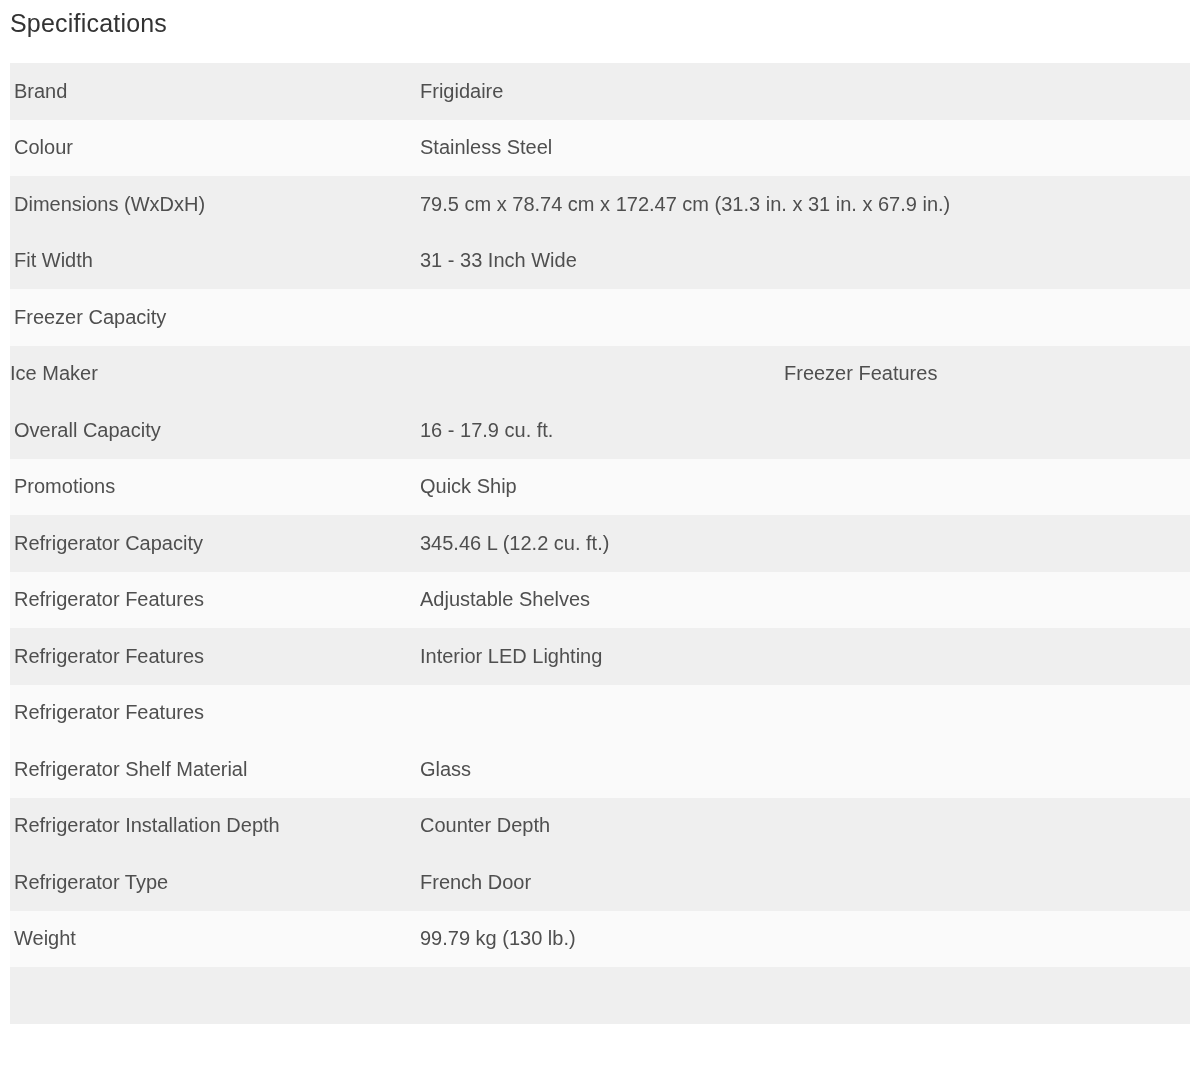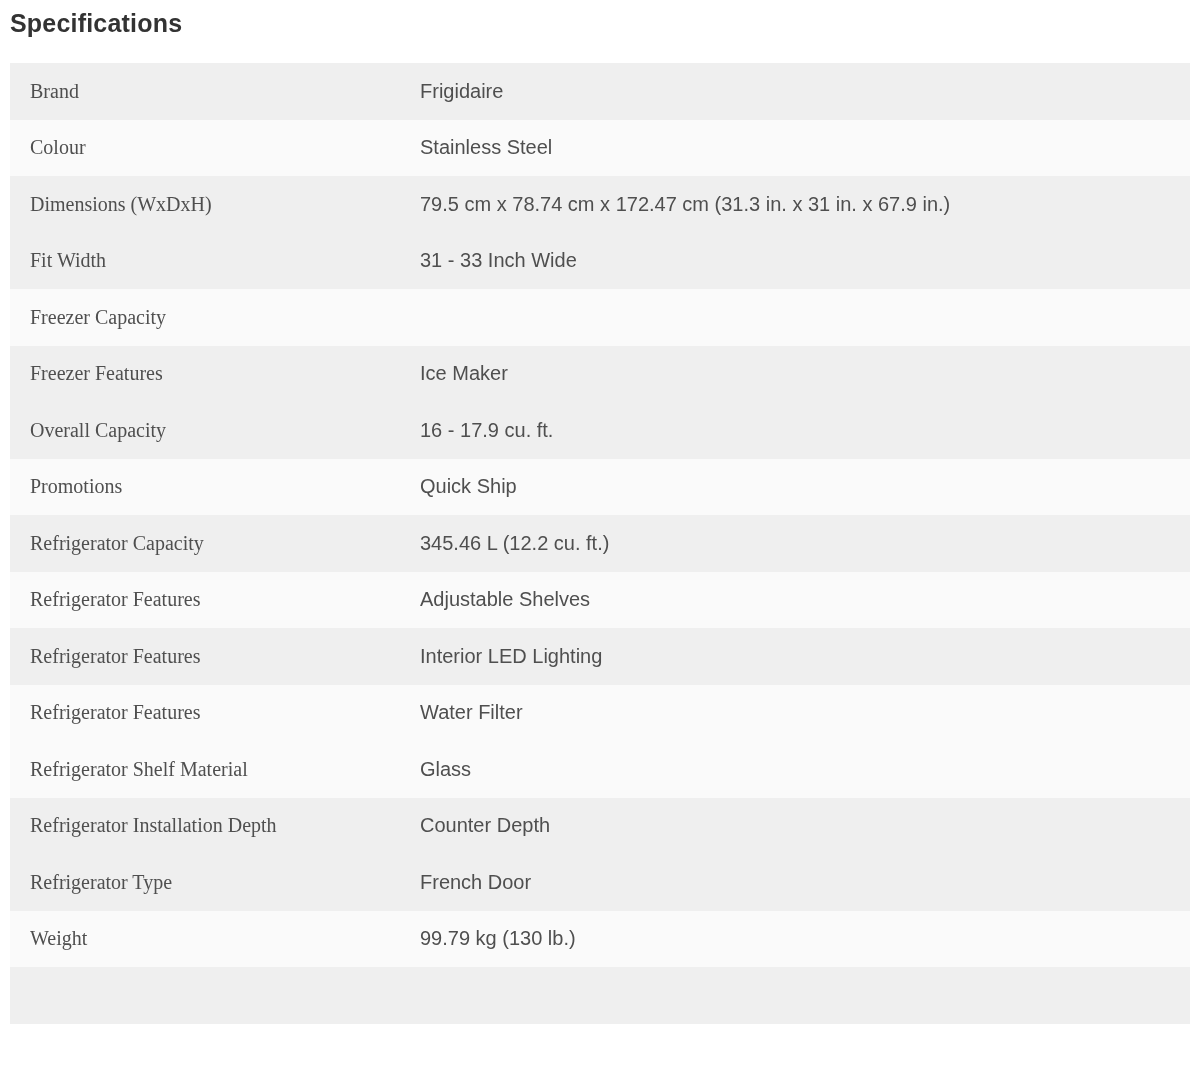--- a/index.html
+++ b/index.html
@@ -22,21 +22,21 @@
   }
   .page {
     padding: 9px 10px 0 10px;
     width: 100%;
     height: 100%;
   }
   .title {
     margin: 0 0 25px 0;
     font-size: 25px;
     line-height: 29px;
-    font-weight: 700;
+    font-weight: 400;
     color: var(--title-text);
     letter-spacing: 0.2px;
   }
   .spec-table {
     width: 100%;
   }
   .spec-row {
     display: flex;
     align-items: center;
     height: 56.5px;
@@ -45,22 +45,21 @@
   }
   .spec-row.alt  { background: var(--row-alt); }
   .spec-row.base { background: var(--row-base); }
   .cell {
     white-space: nowrap;
     overflow: hidden;
   }
   .cell.label {
     width: 410px;
     flex: 0 0 410px;
-    padding-left: 20px;
-    font-family: Liberation Serif, serif;
+    padding-left: 4px;
   }
   .cell.value {
     flex: 1 1 auto;
     padding-right: 28px;
   }
   .spec-row.stub {
     height: 56.5px;
     background: var(--row-alt);
   }
 </style>
@@ -90,22 +89,22 @@
   <div class="spec-row alt">
     <div class="cell label">Fit Width</div>
     <div class="cell value">31 - 33 Inch Wide</div>
   </div>
 
   <div class="spec-row base">
     <div class="cell label">Freezer Capacity</div>
   </div>
 
   <div class="spec-row alt">
+    <div class="cell value">Ice Maker</div>
     <div class="cell label">Freezer Features</div>
-    <div class="cell value">Ice Maker</div>
   </div>
 
 
   <div class="spec-row alt">
     <div class="cell label">Overall Capacity</div>
     <div class="cell value">16 - 17.9 cu. ft.</div>
   </div>
 
   <div class="spec-row base">
     <div class="cell label">Promotions</div>
@@ -122,21 +121,20 @@
     <div class="cell value">Adjustable Shelves</div>
   </div>
 
   <div class="spec-row alt">
     <div class="cell label">Refrigerator Features</div>
     <div class="cell value">Interior LED Lighting</div>
   </div>
 
   <div class="spec-row base">
     <div class="cell label">Refrigerator Features</div>
-    <div class="cell value">Water Filter</div>
   </div>
 
   <div class="spec-row base">
     <div class="cell label">Refrigerator Shelf Material</div>
     <div class="cell value">Glass</div>
   </div>
 
   <div class="spec-row alt">
     <div class="cell label">Refrigerator Installation Depth</div>
     <div class="cell value">Counter Depth</div>

